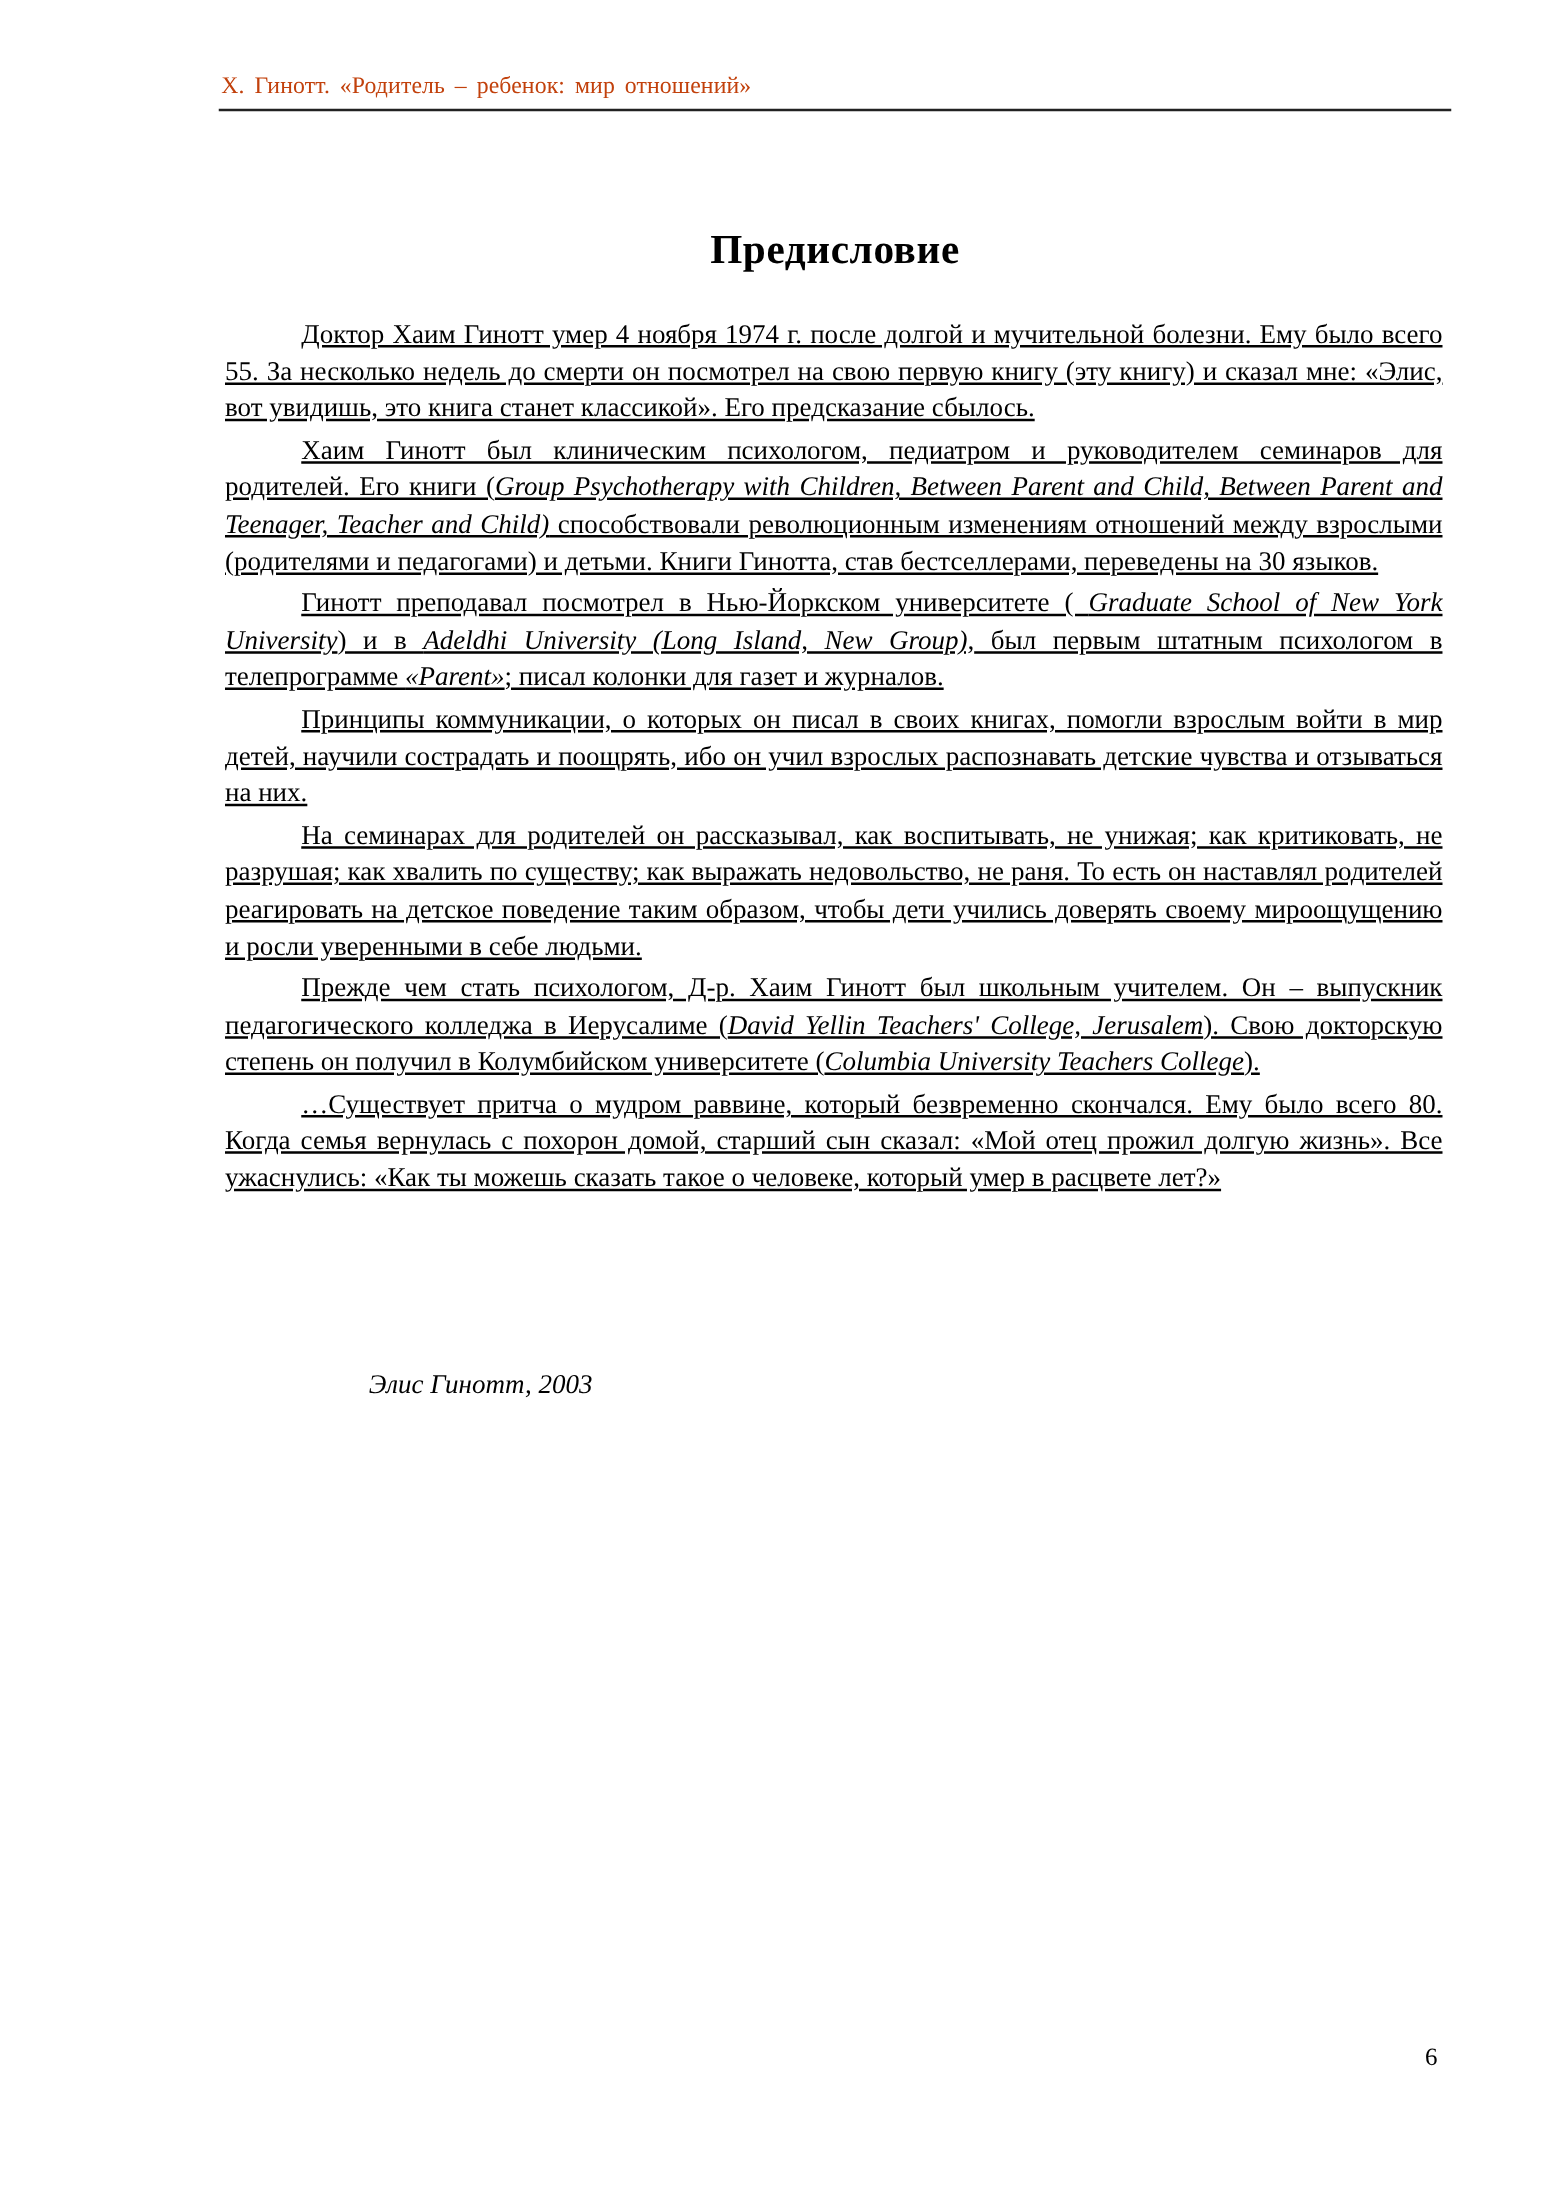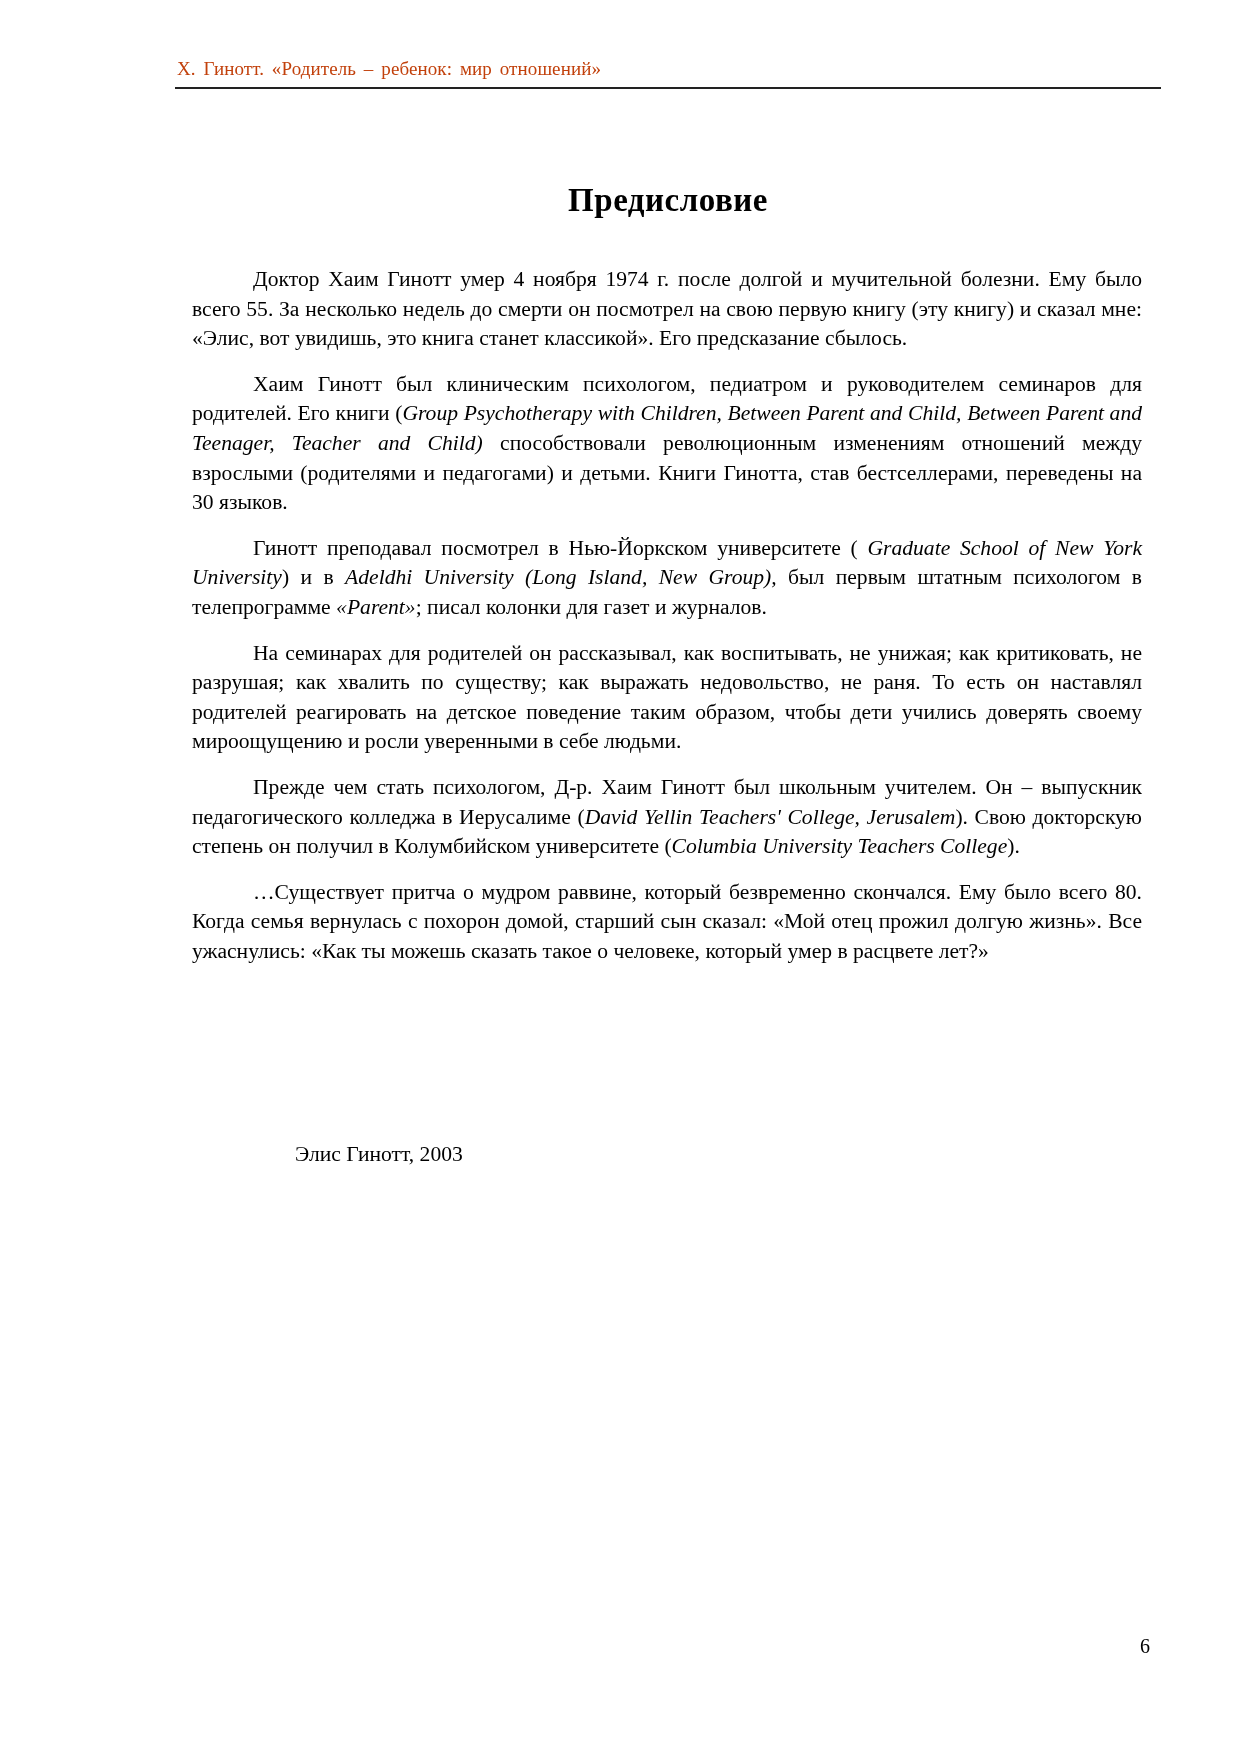--- a/index.html
+++ b/index.html
@@ -46,29 +46,31 @@
       position: absolute;
       left: 176px;
       top: 249px;
       width: 982px;
       font-size: 21.6px;
       line-height: 29.6px;
       text-align: justify;
       hyphens: manual;
     }
     .body-text p {
-      margin: 16px;
+      margin: 4px;
       text-indent: 61px;
+      text-decoration: underline;
     }
     .body-text em { font-style: italic; }
     .signature {
       position: absolute;
       left: 295px;
-      top: 1142px;
+      top: 1095px;
       font-size: 21.6px;
+      font-style: italic;
     }
     .page-number {
       position: absolute;
       left: 1140px;
       top: 1635px;
       font-size: 20px;
     }
   </style>
 </head>
 <body>
@@ -83,20 +85,23 @@
     <p>
       <span>Доктор Хаим Гинотт умер 4 ноября 1974 г. после долгой и мучительной болезни. Ему было всего 55. За несколько недель до смерти он посмотрел на свою первую книгу (эту книгу) и сказал мне: «Элис, вот увидишь, это книга станет классикой». Его предсказание сбылось.</span>
     </p>
     <p>
       <span>Хаим Гинотт был клиническим психологом, педиатром и руководителем семинаров для родителей. Его книги (</span><em>Group Psychotherapy with Children, Between Parent and Child, Between Parent and Teenager, Teacher and Child)</em><span> способствовали революционным изменениям отноше­ний между взрослыми (родителями и педагогами) и детьми. Книги Гинотта, став бестселле­рами, переведены на 30 языков.</span>
     </p>
     <p>
       <span>Гинотт преподавал посмотрел в Нью-Йоркском университете ( </span><em>Graduate School of New York University</em><span>) и в </span><em>Adeldhi University (Long Island, New Group),</em><span> был первым штатным психологом в телепрограмме </span><em>«Parent»</em><span>; писал колонки для газет и журналов.</span>
     </p>
     <p>
+      <span>Принципы коммуникации, о которых он писал в своих книгах, помогли взрослым войти в мир детей, научили сострадать и поощрять, ибо он учил взрослых распознавать детские чув­ства и отзываться на них.</span>
+    </p>
+    <p>
       <span>На семинарах для родителей он рассказывал, как воспитывать, не унижая; как критико­вать, не разрушая; как хвалить по существу; как выражать недовольство, не раня. То есть он наставлял родителей реагировать на детское поведение таким образом, чтобы дети учились доверять своему мироощущению и росли уверенными в себе людьми.</span>
     </p>
     <p>
       <span>Прежде чем стать психологом, Д-р. Хаим Гинотт был школьным учителем. Он – выпуск­ник педагогического колледжа в Иерусалиме (</span><em>David Yellin Teachers' College, Jerusalem</em><span>). Свою докторскую степень он получил в Колумбийском университете (</span><em>Columbia University Teachers College</em><span>).</span>
     </p>
     <p>
       <span>…Существует притча о мудром раввине, который безвременно скончался. Ему было всего 80. Когда семья вернулась с похорон домой, старший сын сказал: «Мой отец прожил долгую жизнь». Все ужаснулись: «Как ты можешь сказать такое о человеке, который умер в расцвете лет?»</span>
     </p>
   </div>
 

